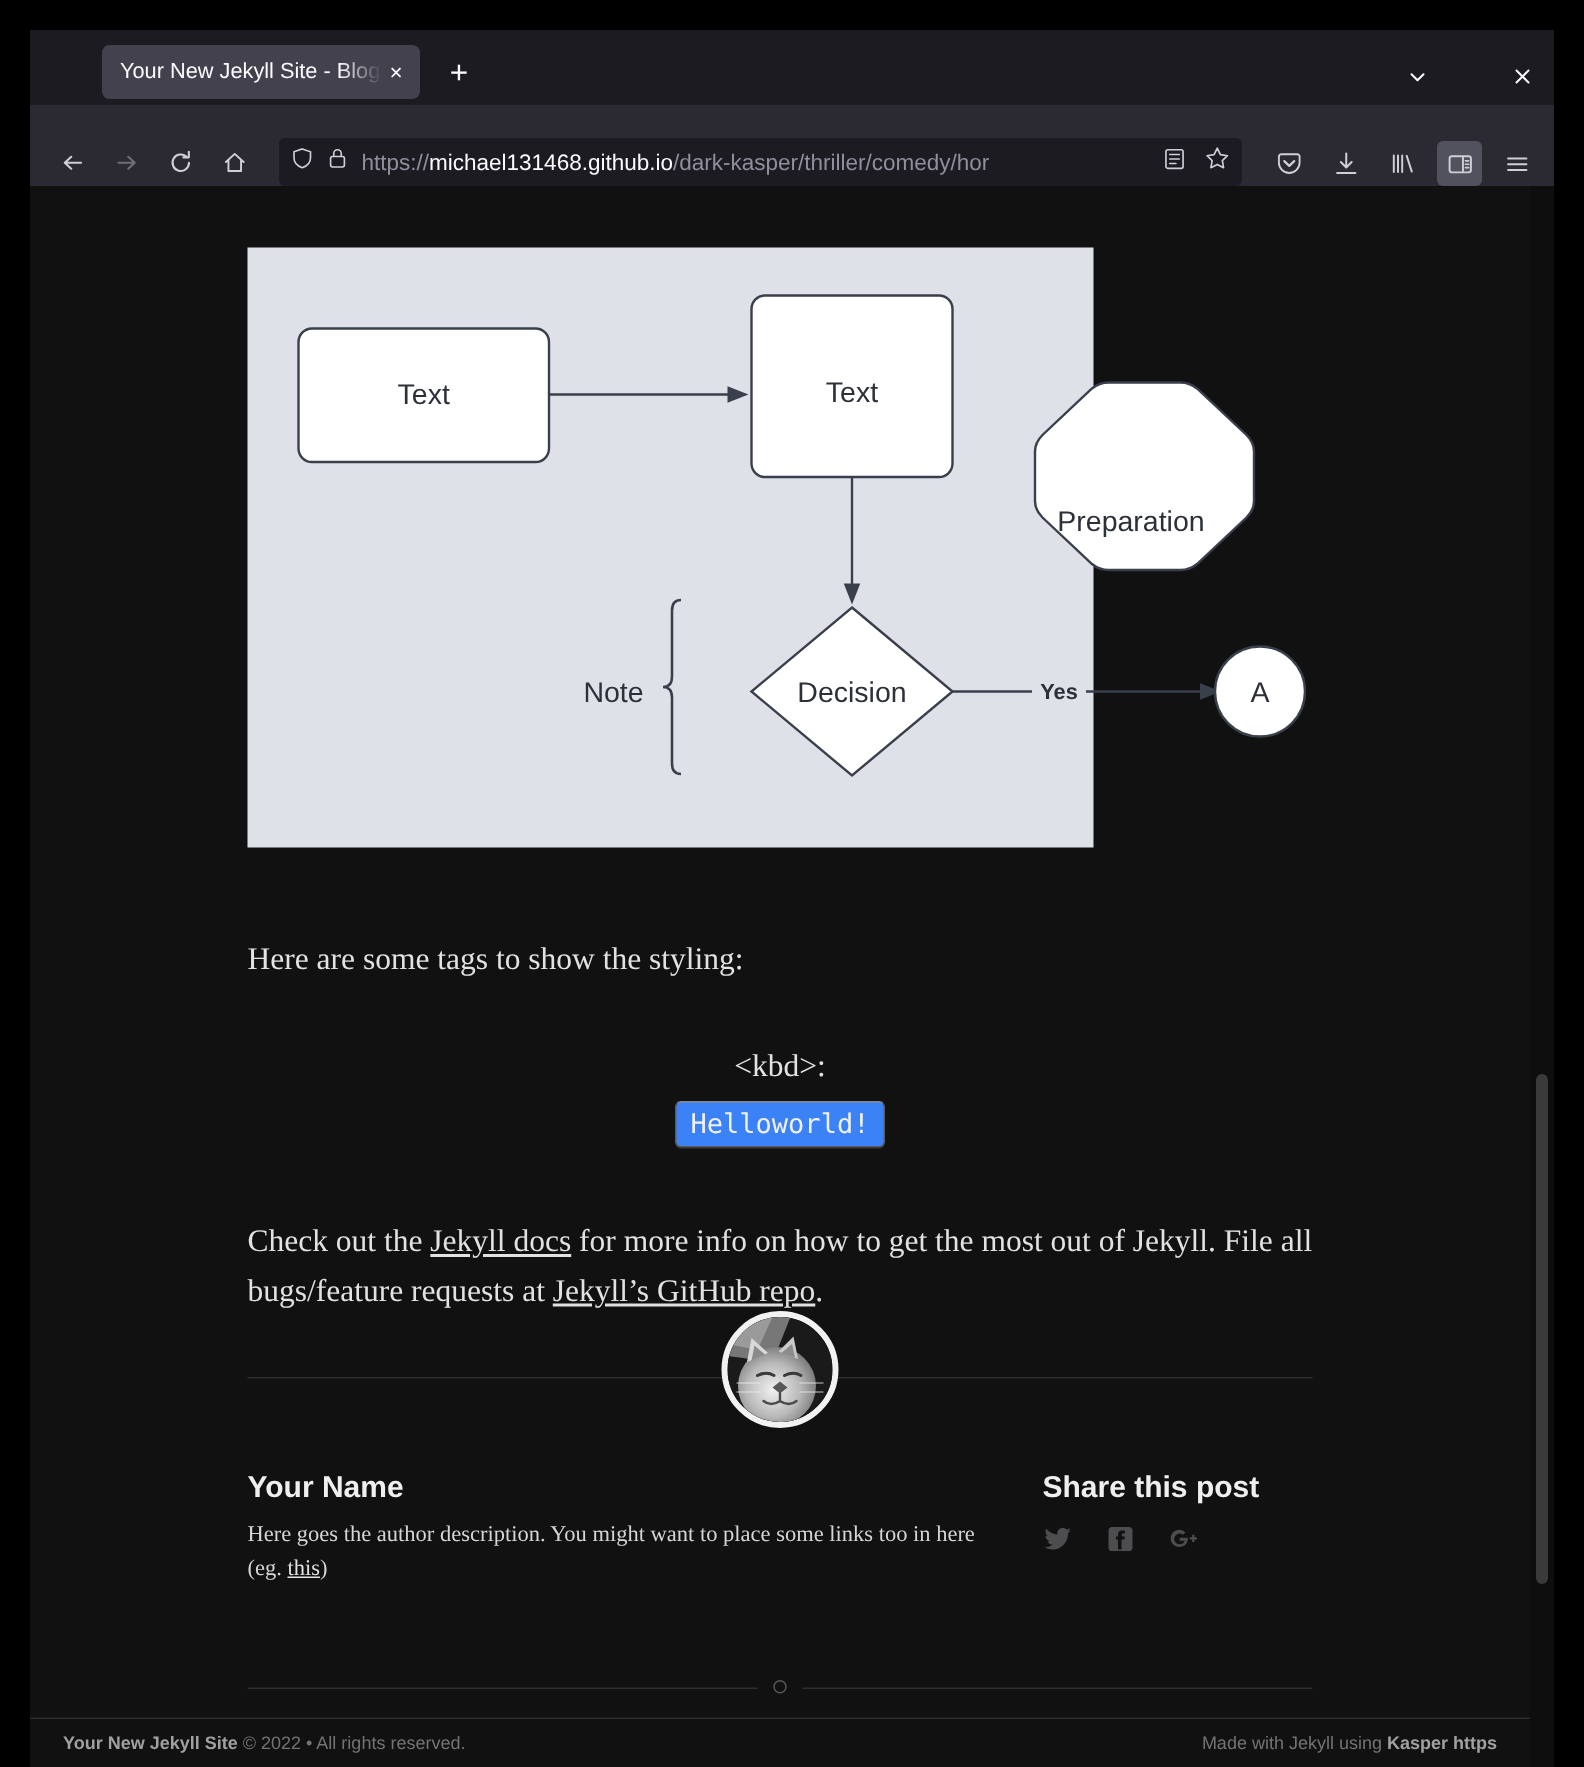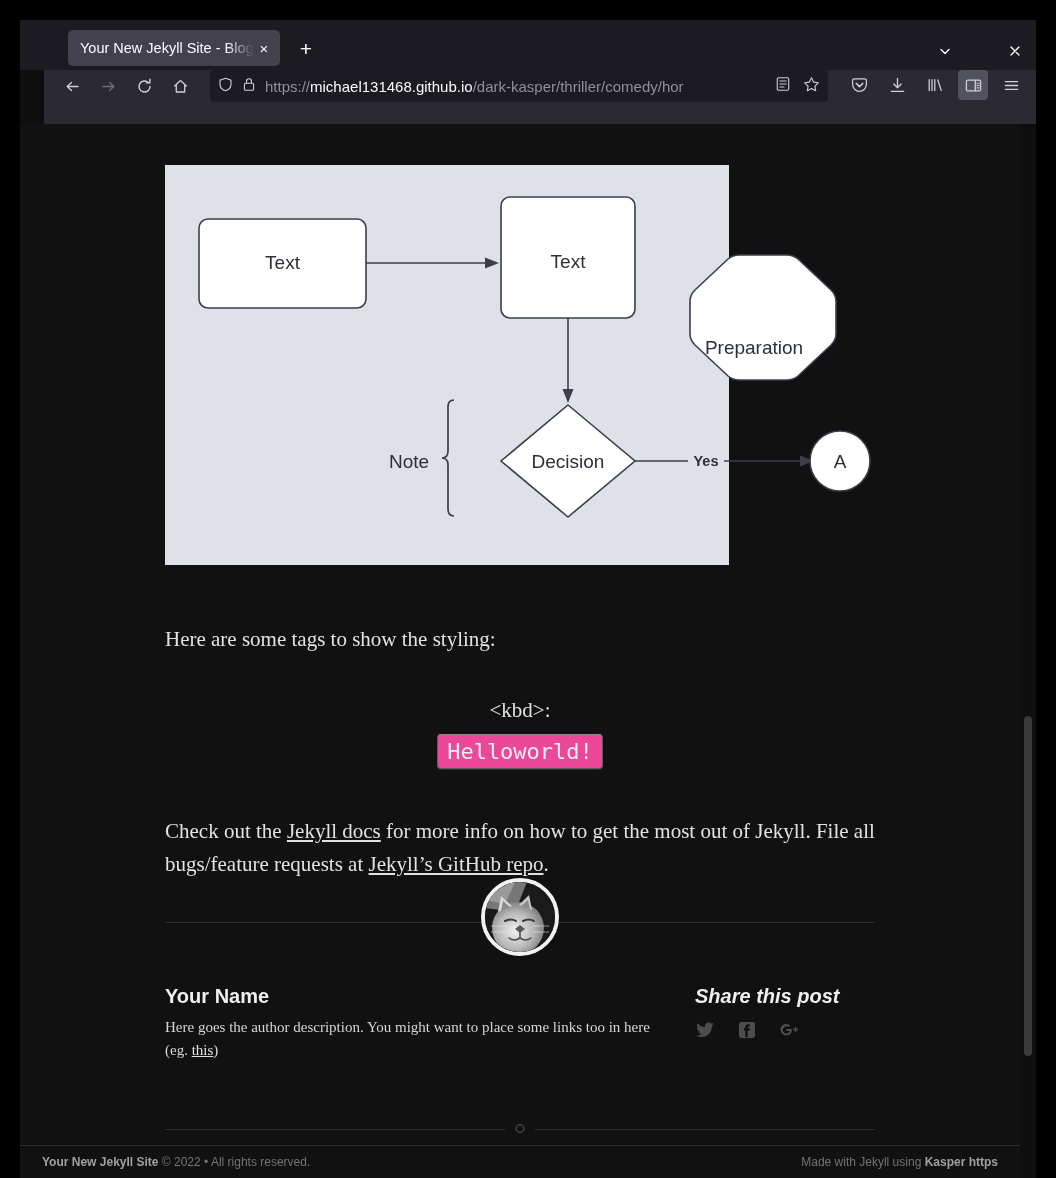--- a/index.html
+++ b/index.html
@@ -52,23 +52,22 @@
     position: absolute; right: 8px; bottom: 6px;
     display: flex; align-items: center; gap: 44px;
   }
   .chrome-glyph {
     width: 26px; height: 26px; color: #fbfbfe;
     display: flex; align-items: center; justify-content: center;
   }
 
   #navbar {
     height: 54px; background: #2b2a33;
-    display: flex; align-items: flex-start; padding: 0 10px;
+    display: flex; align-items: flex-end; padding: 0 10px;
     gap: 0px;
-    margin-left: 24px;
   }
   .navbtn {
     width: 34px; height: 32px; margin: 0 1px;
     display: flex; align-items: center; justify-content: center;
     color: #cfcfd8;
   }
   .navbtn.dim { color: #6f6e78; }
   #urlbar {
     flex: 1; height: 32px; margin: 0 10px 0 12px;
     background: #1c1b22; border-radius: 4px;
@@ -118,22 +117,22 @@
   .prose {
     font-family: Liberation Serif, serif;
     color: #e2e2e2;
     font-size: 21px; line-height: 1.55;
   }
   p.para { margin: 30px 0 0 0; }
   #p-tags { margin-top: 58px; }
   #kbd-line { margin-top: 38px; display: flex; align-items: center; gap: 8px; flex-direction: column; }
   kbd, .kbd {
     font-family: "DejaVu Sans Mono", monospace;
-    font-size: 22px; color: #f0f0f0;
-    background: #ec4899; border: 1px solid #5d5d5d;
+    font-size: 18px; color: #f0f0f0;
+    background: #3b82f6; border: 1px solid #5d5d5d;
     border-top-color: #8a8a8a;
     border-radius: 4px; padding: 4px 9px;
     box-shadow: 0 1px 0 #2a2a2a;
   }
   a.link { color: #e2e2e2; text-decoration: underline; }
 
   #post-footer { position: relative; margin-top: 42px; }
   #hr-avatar { border: 0; border-top: 1px solid #2e2e2e; margin: 0; }
   #avatar {
     position: absolute; left: 50%; top: -44px; transform: translateX(-50%);
@@ -148,21 +147,21 @@
   #author-name {
     font-family: "Liberation Sans", sans-serif;
     font-weight: bold; font-size: 20px; color: #efefef;
     margin: 0 0 8px 0;
   }
   #author-bio {
     font-family: "Liberation Serif", serif;
     font-size: 15px; line-height: 1.55; color: #d6d6d6;
     margin: 0; max-width: 500px;
   }
-  #share-col { width: 180px; font-style: italic; }
+  #share-col { width: 180px; }
   #share-title {
     font-family: "Liberation Sans", sans-serif;
     font-weight: bold; font-size: 20px; color: #efefef;
     margin: 0 0 12px 0;
   }
   #share-icons { display: flex; gap: 22px; color: #4d4d50; }
 
   #bottom-divider {
     margin-top: 56px; position: relative;
     height: 20px;

